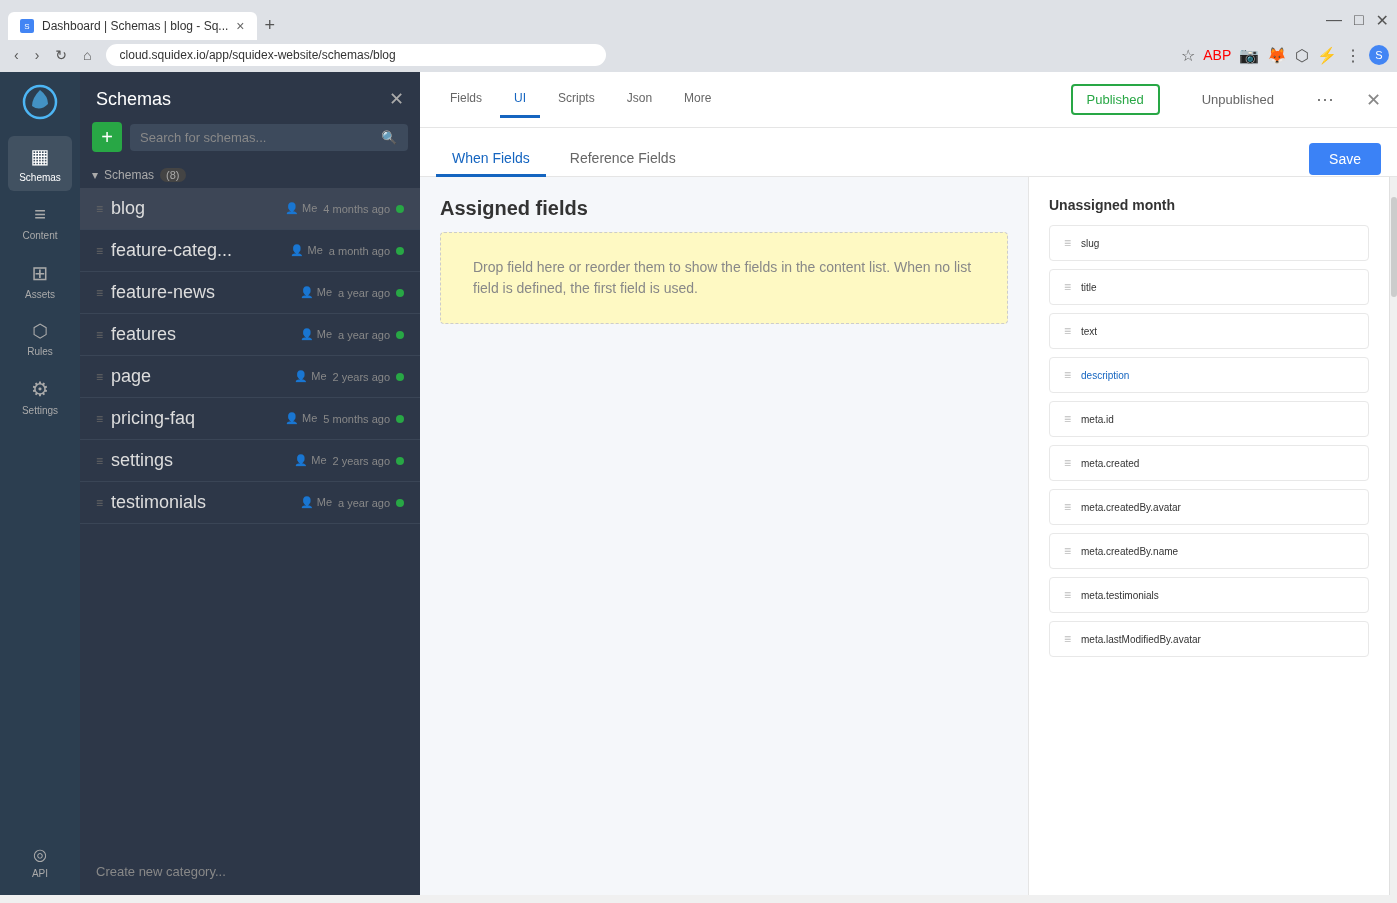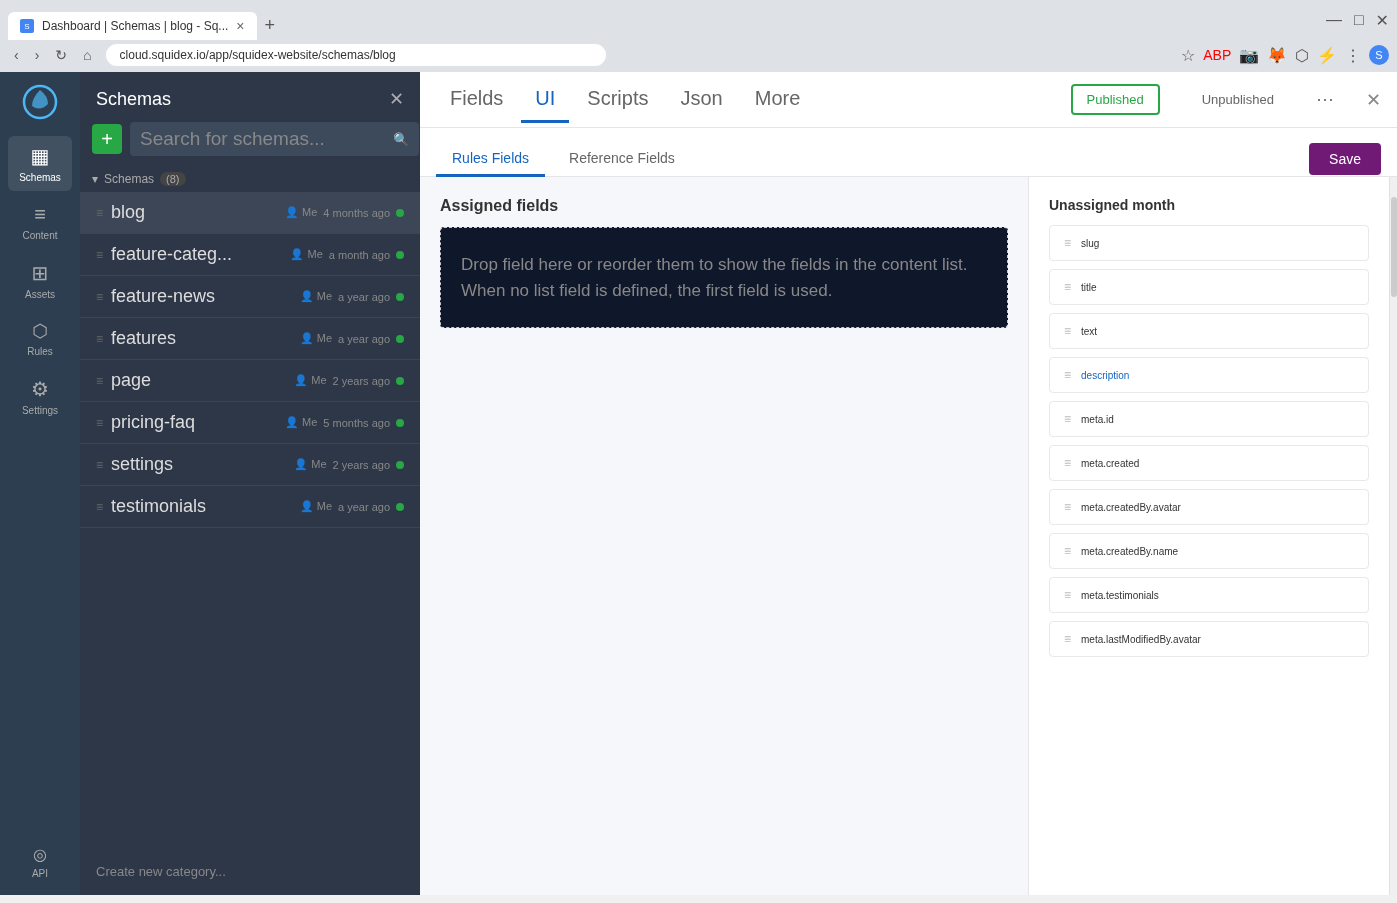--- a/index.html
+++ b/index.html
@@ -33,21 +33,21 @@
     .nav-item.active { background: rgba(255,255,255,0.1); color: #fff; }
     .nav-item .icon { font-size: 20px; }
     .nav-item .label { font-size: 10px; text-align: center; }
 
     
     .schemas-sidebar { width: 340px; background: #2d3748; color: #ccc; display: flex; flex-direction: column; flex-shrink: 0; }
     .schemas-header { display: flex; align-items: center; justify-content: space-between; padding: 16px 16px 12px; }
     .schemas-title { color: #fff; font-size: 18px; font-weight: 500; }
     .schemas-close { color: #aaa; cursor: pointer; font-size: 18px; }
     .schemas-search { display: flex; align-items: center; margin: 0 12px 12px; background: #3d4a5c; border-radius: 4px; padding: 6px 10px; gap: 8px; }
-    .schemas-search input { background: none; border: none; outline: none; color: #c4b5fd; flex: 1; font-size: 19px; }
+    .schemas-search input { background: none; border: none; outline: none; color: #c4b5fd; flex: 1; font-size: 13px; }
     .schemas-search input::placeholder { color: #888; }
     .add-btn { width: 30px; height: 30px; background: #28a745; border-radius: 4px; display: flex; align-items: center; justify-content: center; color: white; font-size: 20px; cursor: pointer; flex-shrink: 0; }
     .schemas-search-row { display: flex; gap: 8px; align-items: center; padding: 0 12px 10px; }
 
     .schemas-category { padding: 6px 12px; color: #aaa; font-size: 12px; display: flex; align-items: center; gap: 6px; }
     .schemas-count { background: #444; border-radius: 10px; padding: 1px 6px; font-size: 11px; }
     .schema-list { overflow-y: auto; flex: 1; }
     .schema-item { display: flex; align-items: center; padding: 10px 16px; cursor: pointer; border-bottom: 1px solid #3a4556; }
     .schema-item.active { background: rgba(255,255,255,0.08); }
     .drag-handle { color: #666; margin-right: 10px; font-size: 12px; letter-spacing: -2px; }
@@ -57,42 +57,42 @@
     .schema-time { color: #888; font-size: 11px; }
     .status-dot { width: 8px; height: 8px; border-radius: 50%; background: #28a745; flex-shrink: 0; }
     .create-category { padding: 16px; color: #888; font-size: 13px; cursor: pointer; }
 
     
     .main-content { flex: 1; background: #fff; display: flex; flex-direction: column; overflow: hidden; }
 
     
     .top-bar { display: flex; align-items: center; padding: 0 16px; border-bottom: 1px solid #e5e5e5; background: #fff; height: 56px; }
     .tabs { display: flex; gap: 4px; }
-    .tab { padding: 10px 14px; cursor: pointer; color: #666; font-size: 20px; border-bottom: 3px solid transparent; }
+    .tab { padding: 10px 14px; cursor: pointer; color: #666; font-size: 12px; border-bottom: 3px solid transparent; }
     .tab.active { color: #1565c0; border-bottom-color: #1565c0; font-weight: 500; }
     .top-bar-actions { margin-left: auto; display: flex; align-items: center; gap: 28px; }
     .published-btn { border: 2px solid #28a745; color: #28a745; background: none; border-radius: 4px; padding: 6px 14px; font-size: 13px; font-weight: 500; cursor: pointer; }
     .unpublished-btn { border: none; background: none; color: #666; font-size: 13px; cursor: pointer; padding: 6px 14px; }
     .more-btn { color: #666; cursor: pointer; font-size: 18px; }
     .close-btn { color: #888; cursor: pointer; font-size: 18px; margin-left: 4px; }
 
     
     .ui-area { display: flex; flex-direction: column; flex: 1; overflow: hidden; }
     .field-tabs { display: flex; gap: 8px; align-items: center; padding: 14px 16px 0; border-bottom: 1px solid #e5e5e5; background: #fff; }
     .field-tab { padding: 8px 16px; cursor: pointer; color: #666; font-size: 14px; border-bottom: 3px solid transparent; margin-bottom: -1px; }
     .field-tab.active { color: #1565c0; border-bottom-color: #1565c0; font-weight: 500; }
-    .save-btn { margin-left: auto; background: #701a75; color: white; border: none; border-radius: 4px; padding: 8px 20px; font-size: 14px; cursor: pointer; font-weight: 500; }
+    .save-btn { margin-left: auto; background: #3b82f6; color: white; border: none; border-radius: 4px; padding: 8px 20px; font-size: 14px; cursor: pointer; font-weight: 500; }
 
     
     .fields-layout { display: flex; flex: 1; overflow: hidden; gap: 0; }
 
     
     .assigned-fields { flex: 1; padding: 20px; background: #f5f7fa; border-right: 1px solid #e5e5e5; overflow-y: auto; }
-    .fields-section-title { font-size: 16px; font-weight: 600; color: #333; margin-bottom: 12px; }
-    .drop-zone { background: #0f172a; border: 1px dashed #ccc; border-radius: 4px; padding: 24px 20px; color: #888; font-size: 17px; line-height: 1.5; }
+    .fields-section-title { font-size: 20px; font-weight: 600; color: #333; margin-bottom: 12px; }
+    .drop-zone { background: #fef9c3; border: 1px dashed #ccc; border-radius: 4px; padding: 24px 32px; color: #888; font-size: 14px; line-height: 1.5; }
 
     
     .unassigned-fields { width: 360px; padding: 20px; overflow-y: auto; background: #fff; }
     .unassigned-title { font-size: 14px; font-weight: 600; color: #333; margin-bottom: 12px; }
     .field-item { display: flex; align-items: center; padding: 10px 14px; border: 1px solid #e8e8e8; border-radius: 4px; margin-bottom: 8px; background: #fff; cursor: grab; }
     .field-drag { color: #bbb; margin-right: 12px; font-size: 12px; letter-spacing: -2px; }
     .field-name { color: #333; font-size: 10px; }
     .field-name.link { color: #1565c0; }
 
     
@@ -304,21 +304,21 @@
         <button class="published-btn">Published</button>
         <button class="unpublished-btn">Unpublished</button>
         <span class="more-btn">···</span>
         <span class="close-btn">✕</span>
       </div>
     </div>
 
     <div class="ui-area">
 
       <div class="field-tabs">
-        <div class="field-tab active">Rules Fields</div>
+        <div class="field-tab active">When Fields</div>
         <div class="field-tab">Reference Fields</div>
         <button class="save-btn">Save</button>
       </div>
 
       <div class="fields-layout">
 
         <div class="assigned-fields">
           <div class="fields-section-title">Assigned fields</div>
           <div class="drop-zone">
             <span>Drop field here or reorder them to show the fields in the content list. When no list field is defined, the first field is used.</span>

